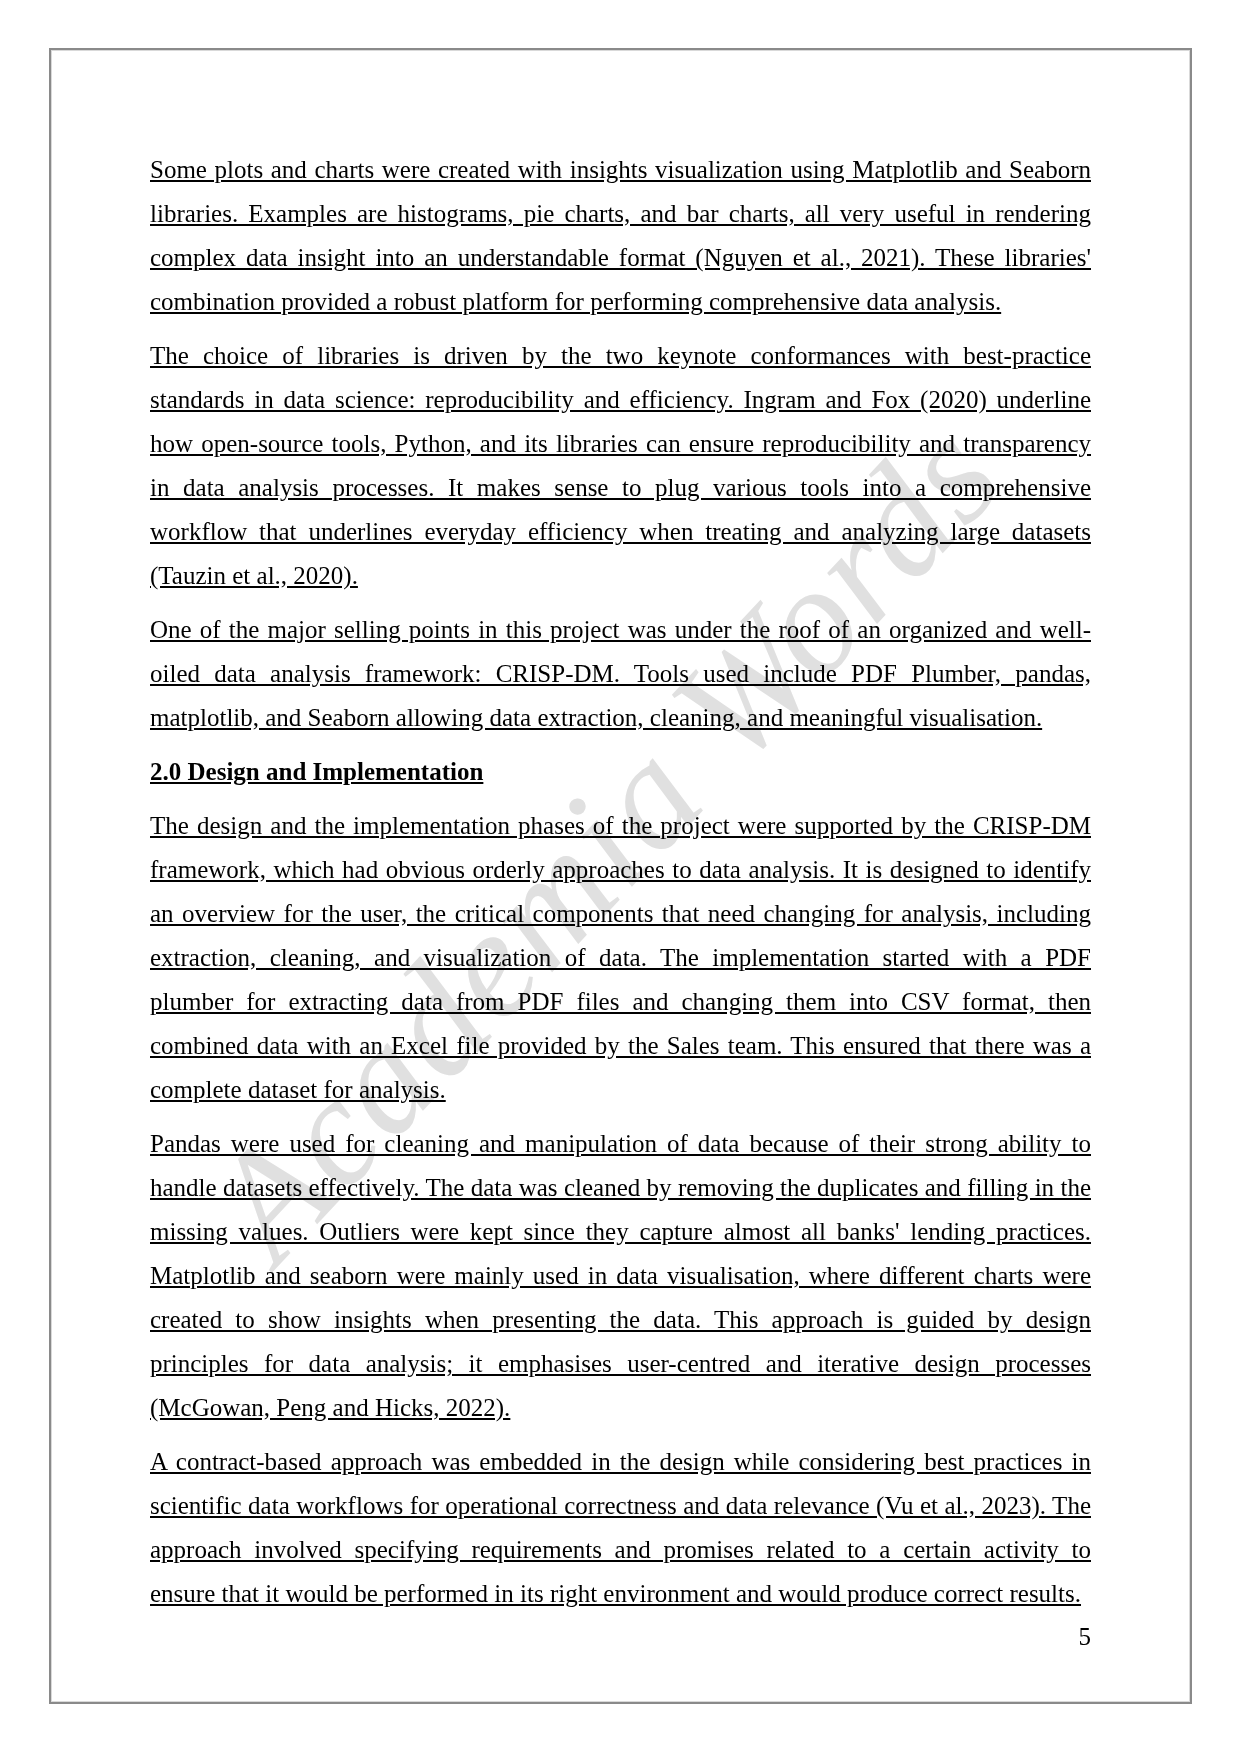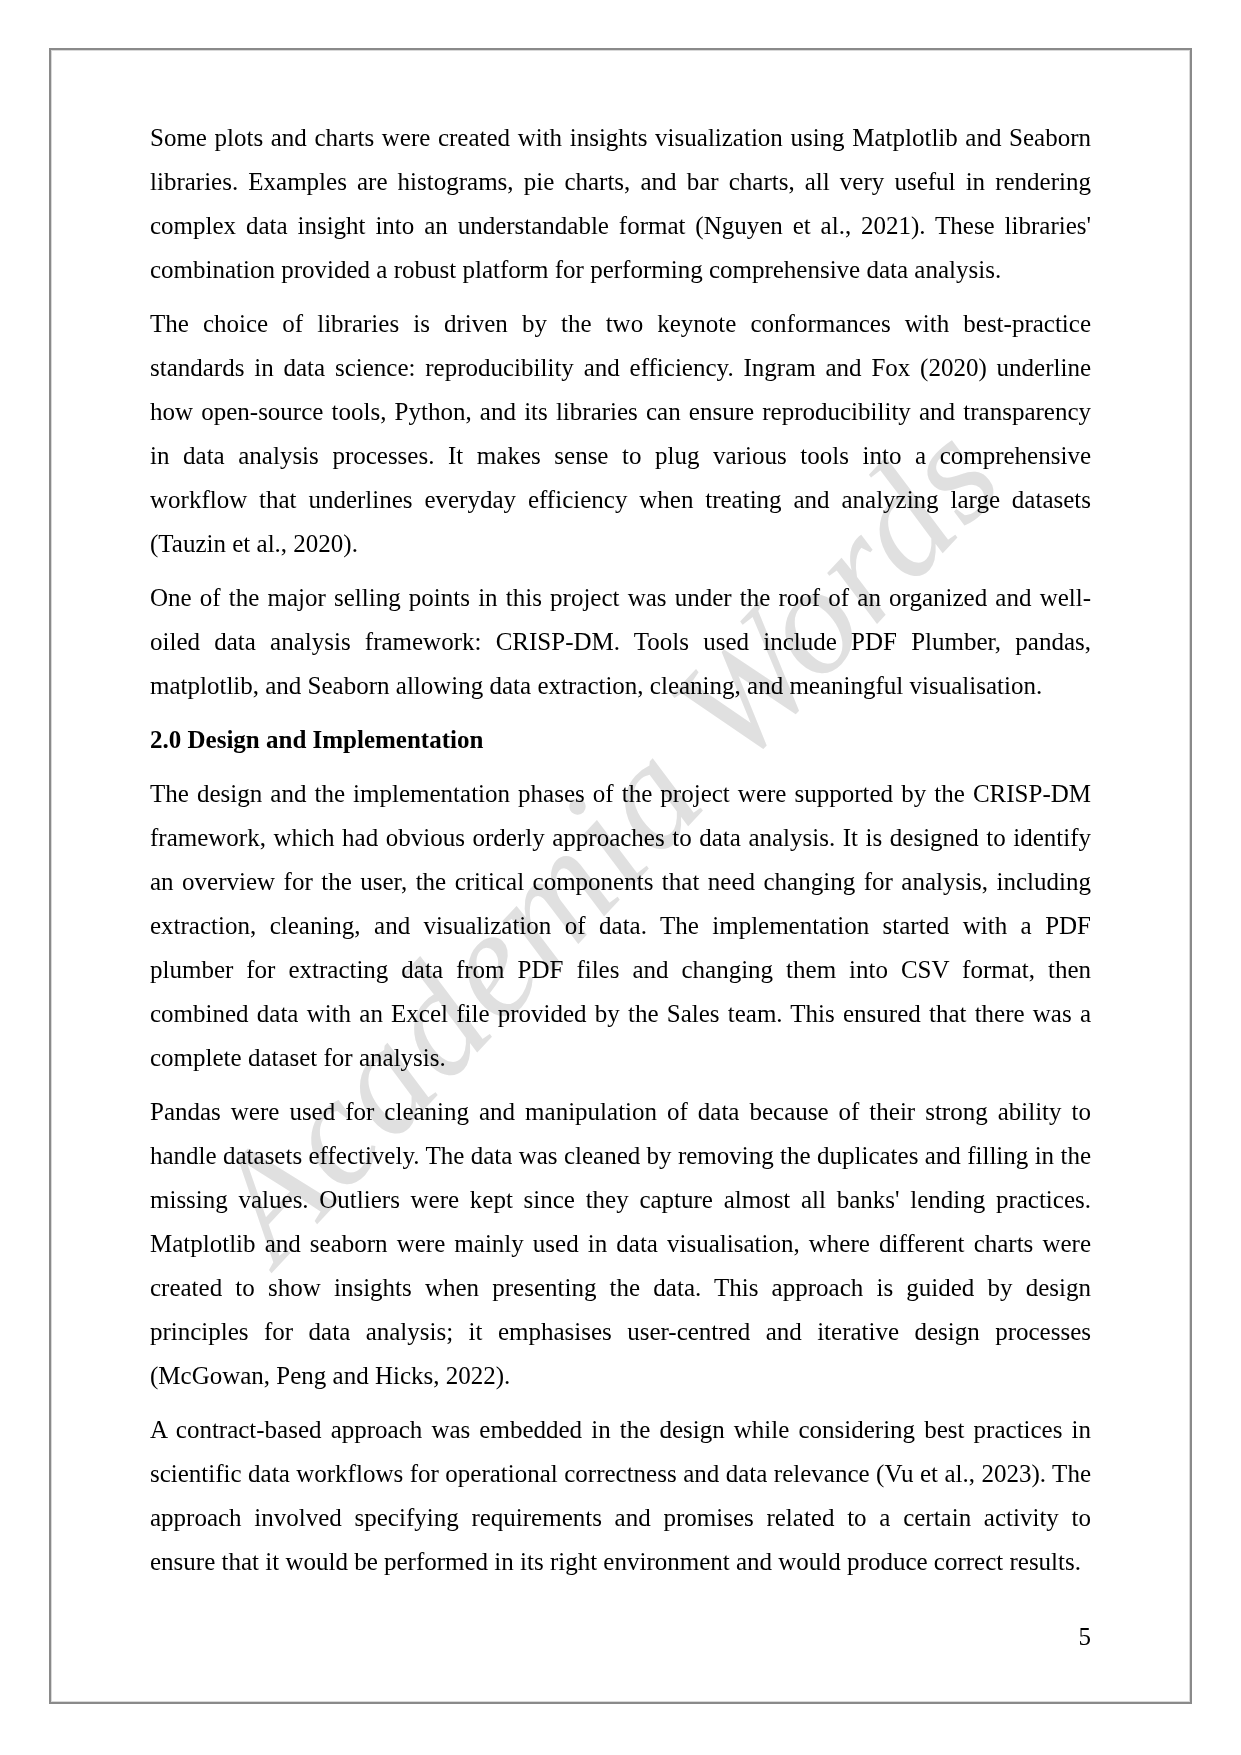--- a/index.html
+++ b/index.html
@@ -37,23 +37,24 @@
     font-weight: normal;
     letter-spacing: 2px;
     color: #e0e0e0;
     white-space: nowrap;
     z-index: 1;
     user-select: none;
   }
   .content {
     position: absolute;
     left: 150px;
-    top: 116px;
+    top: 148px;
     width: 941px;
     z-index: 2;
+    text-decoration: underline;
   }
   .content p {
     margin: 0 0 10px 0;
     font-size: 25px;
     line-height: 44px;
     text-align: justify;
   }
   .heading {
     font-size: 25px;
     line-height: 44px;

